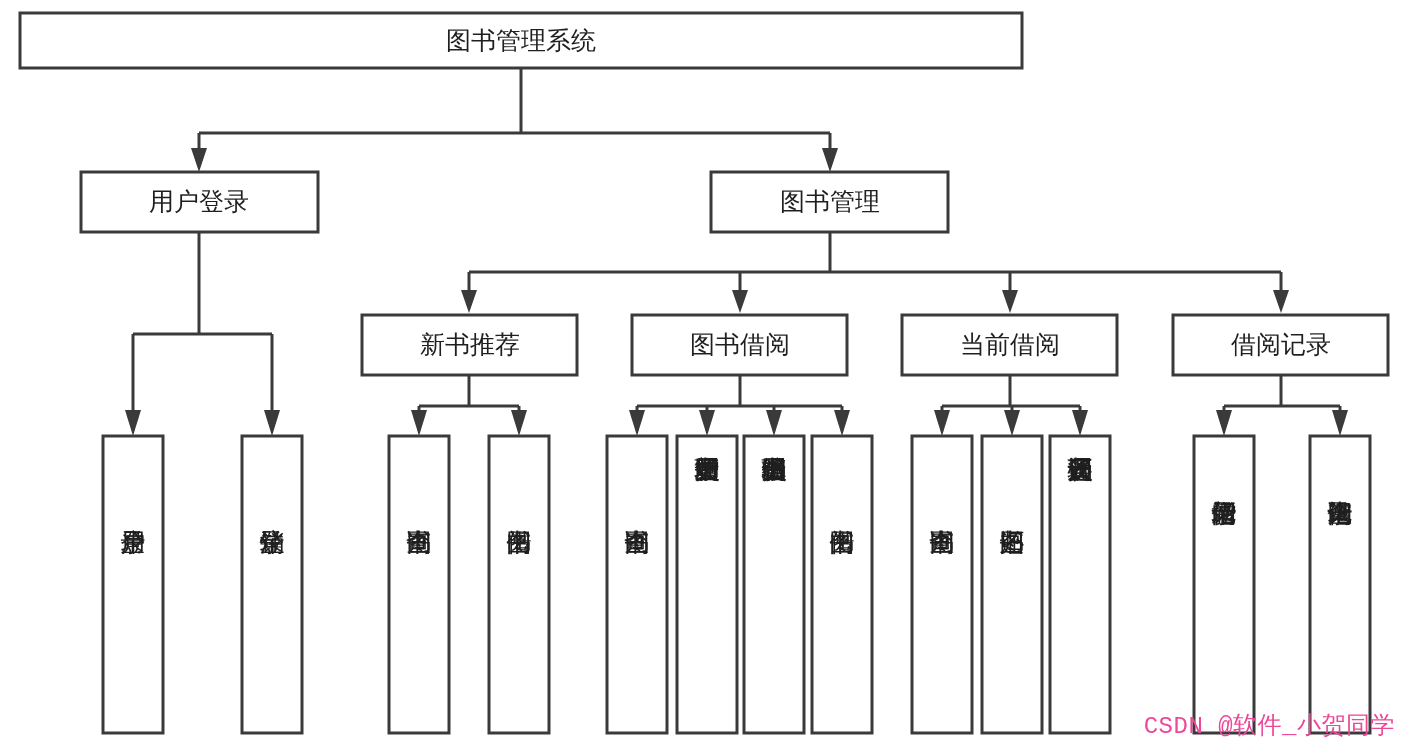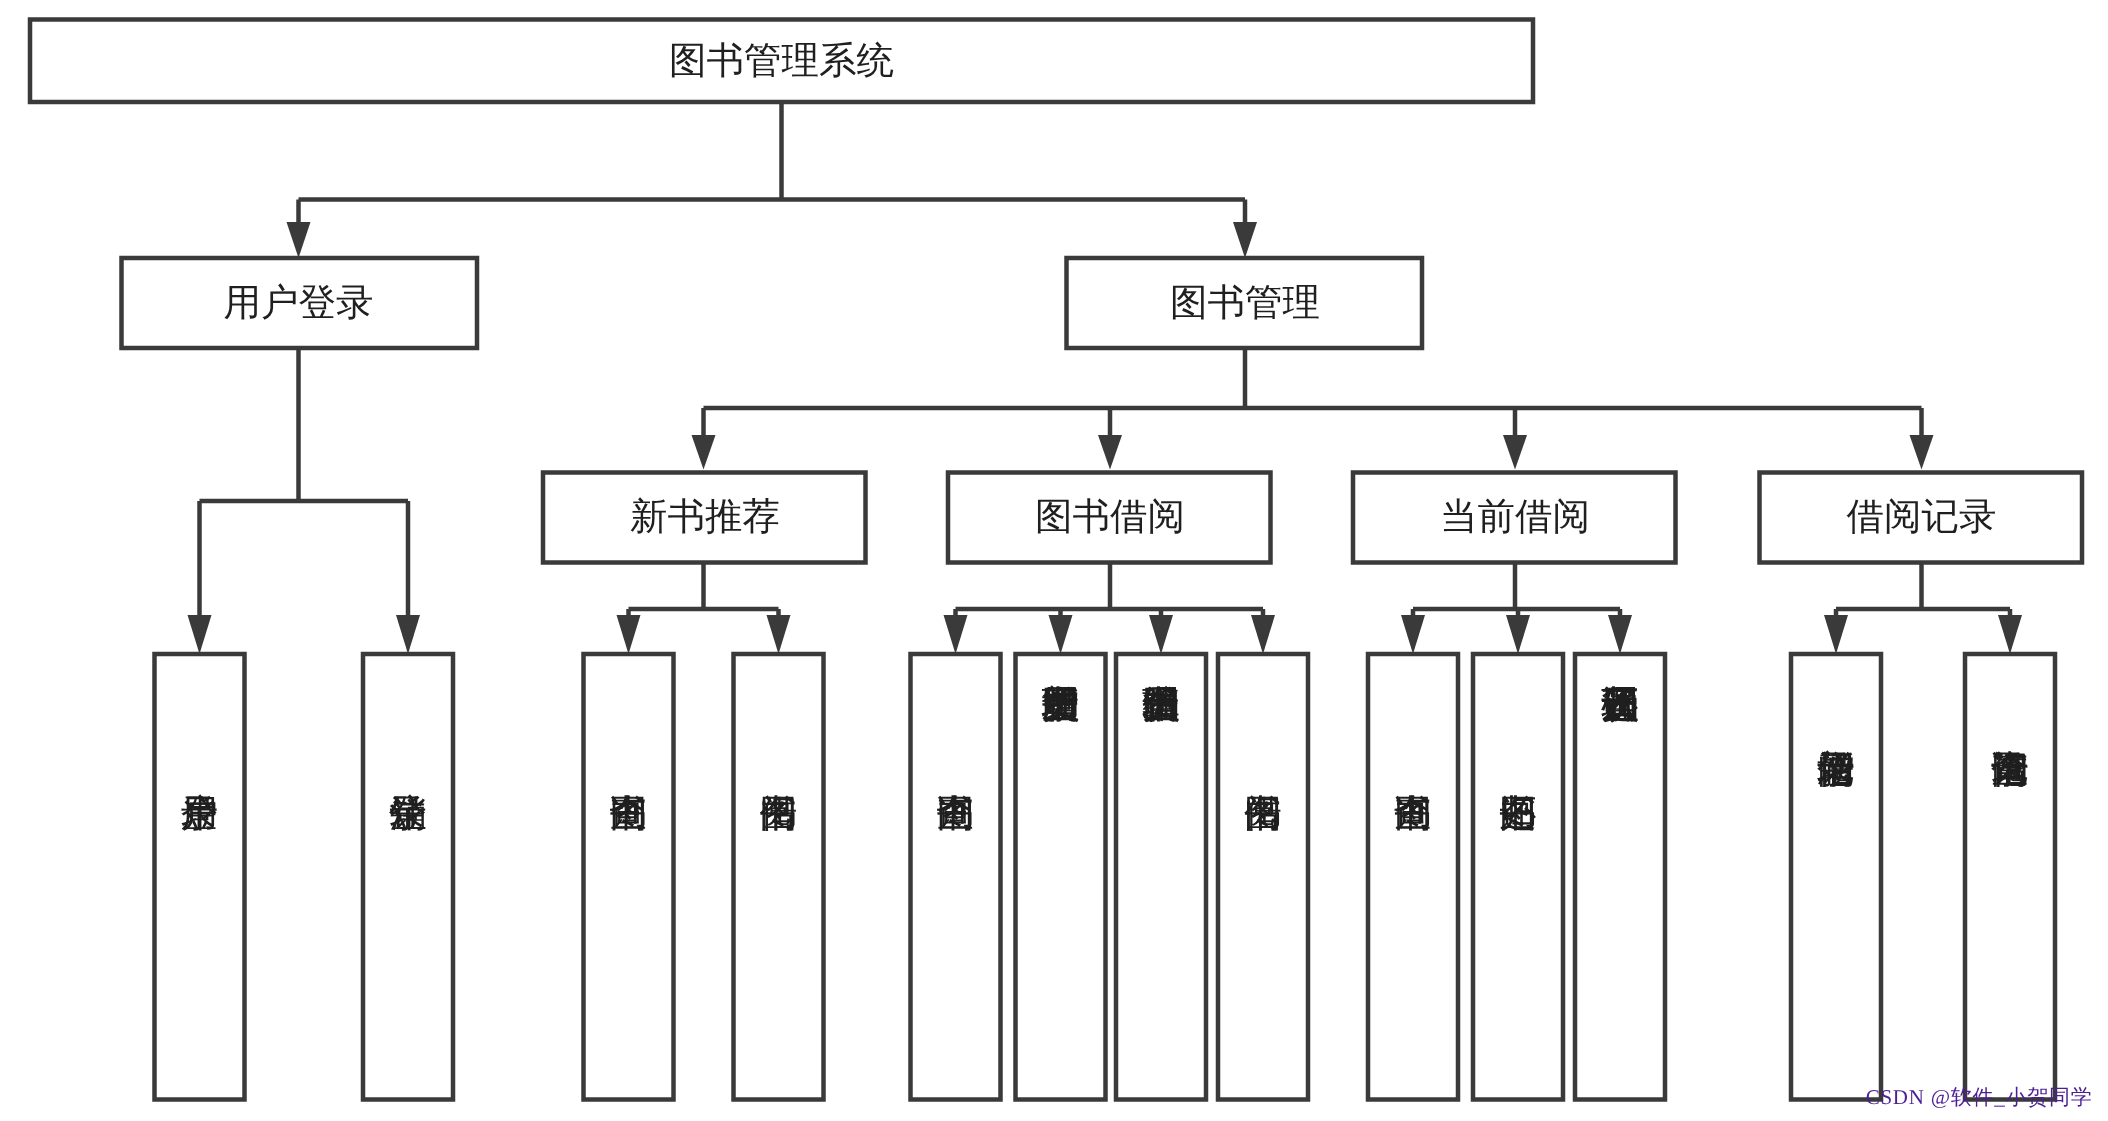--- a/index.html
+++ b/index.html
@@ -51,23 +51,23 @@
   .node-label-v {
     font-family: "DejaVu Sans", "Liberation Sans", sans-serif;
     font-size: 25px;
     fill: #1f1f1f;
     text-anchor: middle;
   }
   .watermark {
     position: absolute;
     right: 10px;
     bottom: 6px;
-    font-family: Liberation Serif, serif;
-    font-size: 14px;
-    color: #4c1d95;
+    font-family: Liberation Mono, monospace;
+    font-size: 24px;
+    color: #ec4899;
     letter-spacing: 0.5px;
     white-space: nowrap;
     user-select: none;
   }
 </style>
 </head>
 <body>
 
 <div id="diagram-root">
   <svg class="flow" viewBox="0 0 1405 747" xmlns="http://www.w3.org/2000/svg">

